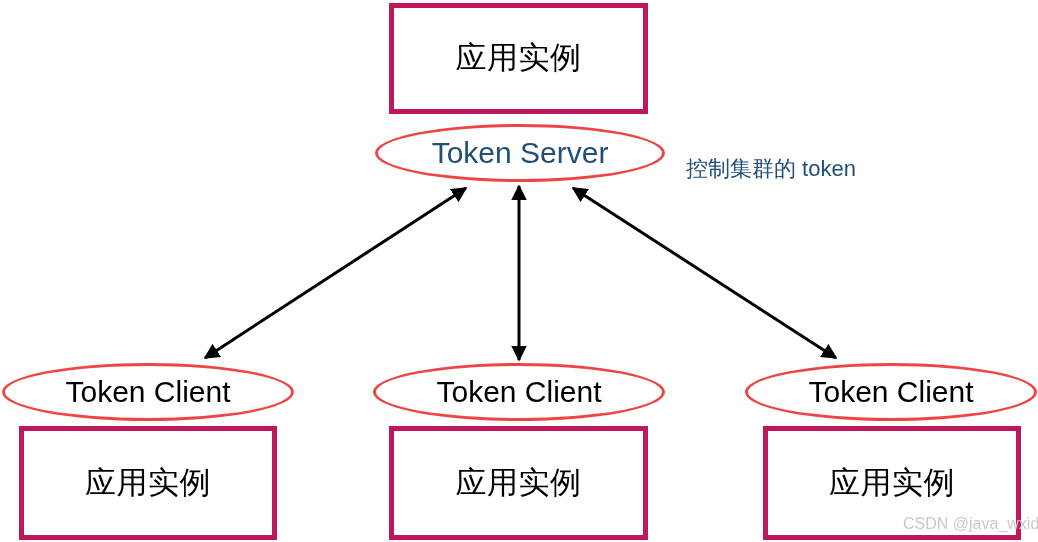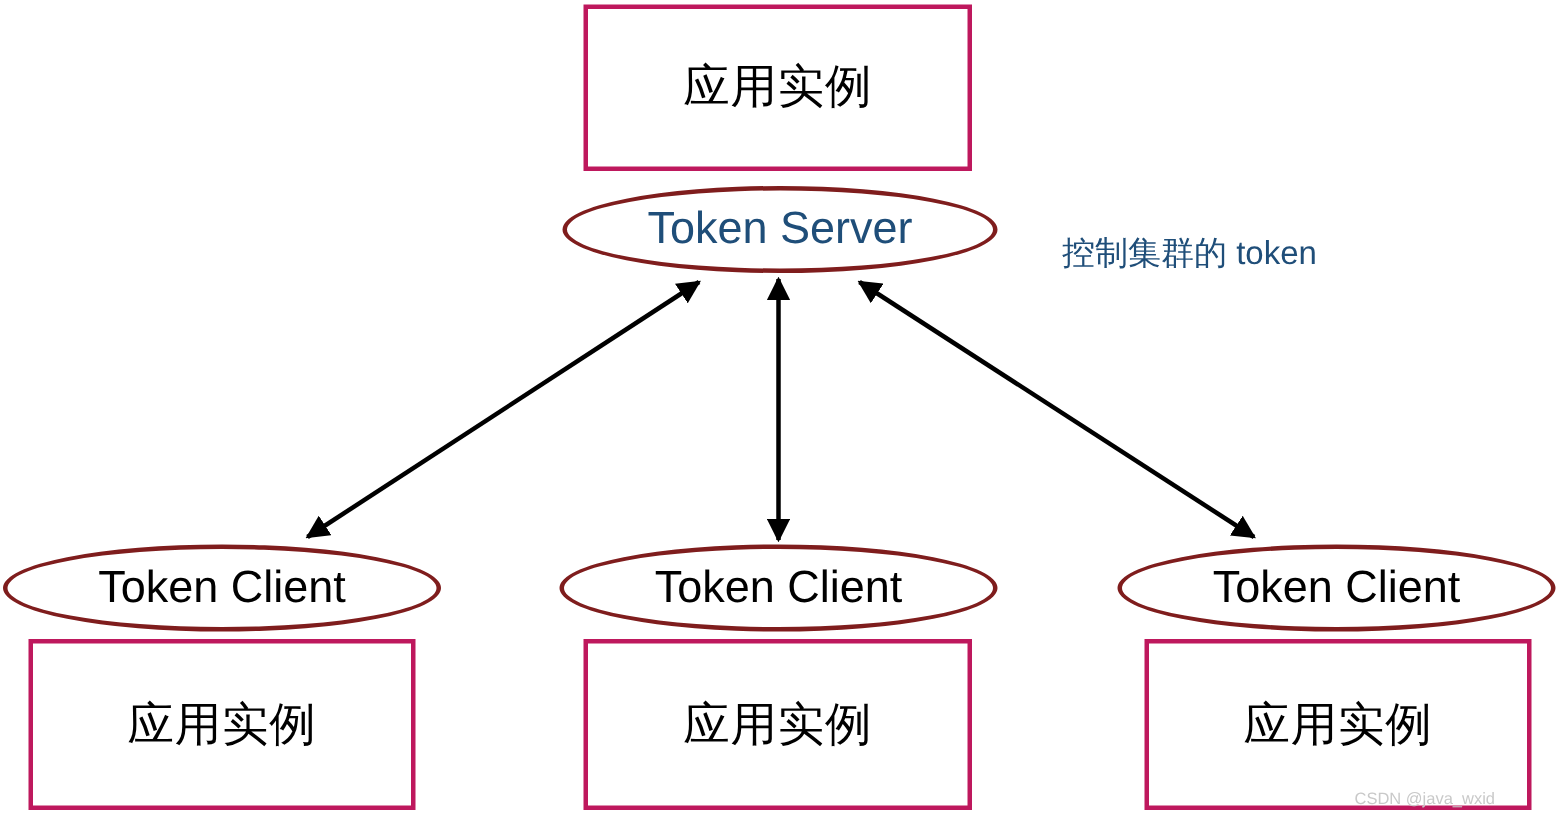--- a/index.html
+++ b/index.html
@@ -20,34 +20,34 @@
   .svg-layer {
     position: absolute;
     left: 0;
     top: 0;
     width: 1038px;
     height: 542px;
   }
   .node-box {
     position: absolute;
     box-sizing: border-box;
-    border: 3px solid #be185d;
+    border: 5px solid #be185d;
     background: #ffffff;
     display: flex;
     align-items: center;
     justify-content: center;
     color: #000000;
     font-size: 31px;
     line-height: 1.1;
     letter-spacing: 0.5px;
   }
   .ellipse-node {
     position: absolute;
     box-sizing: border-box;
-    border: 3px solid #7f1d1d;
+    border: 3px solid #ef4444;
     border-radius: 50%;
     background: #ffffff;
     display: flex;
     align-items: center;
     justify-content: center;
     font-size: 30px;
     line-height: 1;
     white-space: nowrap;
   }
   .ellipse-node.server-node {
@@ -59,24 +59,23 @@
   .annotation-label {
     position: absolute;
     color: #1f4e79;
     font-size: 22px;
     line-height: 1;
     white-space: nowrap;
   }
   .watermark {
     position: absolute;
     color: #c9c9c9;
-    font-size: 11px;
+    font-size: 16px;
     line-height: 1;
     white-space: nowrap;
-    margin-top: 12px;
   }
 </style>
 </head>
 <body>
 
 <div id="canvas">
 
   <svg class="svg-layer" viewBox="0 0 1038 542">
     <defs>
       <marker id="arrowEnd" viewBox="0 0 10 10" refX="9" refY="5" markerWidth="5.2" markerHeight="5.2" orient="auto-start-reverse">
@@ -95,21 +94,21 @@
   </svg>
 
   <div class="node-box" style="left:389px; top:3px; width:259px; height:111px;">
     <span>应用实例</span>
   </div>
 
   <div class="ellipse-node server-node" style="left:375px; top:124px; width:290px; height:58px;">
     <span>Token Server</span>
   </div>
 
-  <div class="annotation-label" style="left:708px; top:158px;">控制集群的 token</div>
+  <div class="annotation-label" style="left:686px; top:158px;">控制集群的 token</div>
 
   <div class="ellipse-node client-node" style="left:2px; top:363px; width:292px; height:58px;">
     <span>Token Client</span>
   </div>
 
   <div class="node-box" style="left:19px; top:426px; width:258px; height:114px;">
     <span>应用实例</span>
   </div>
 
   <div class="ellipse-node client-node" style="left:373px; top:363px; width:292px; height:58px;">

